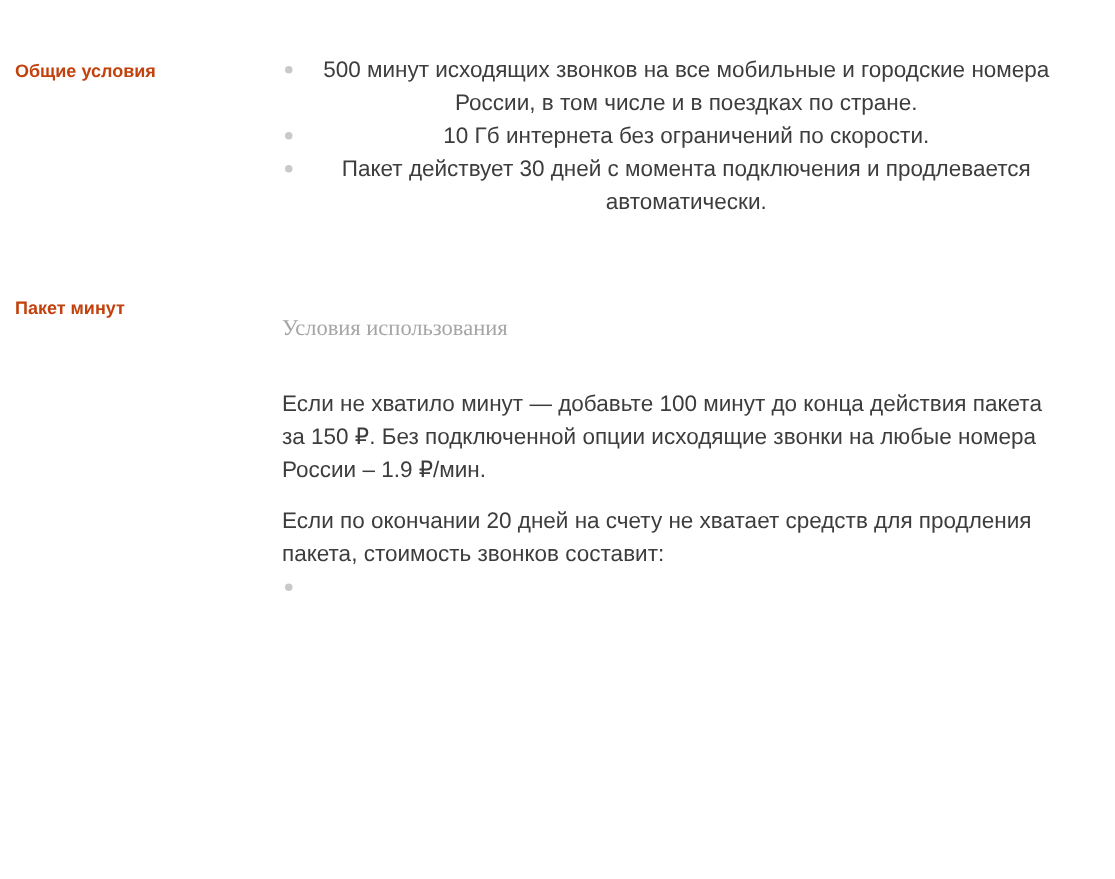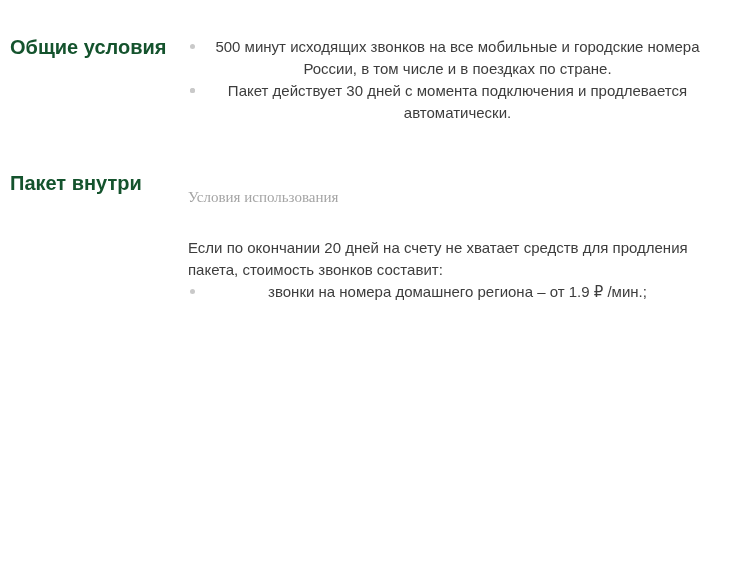--- a/index.html
+++ b/index.html
@@ -26,22 +26,22 @@
     display: flex;
     align-items: flex-start;
   }
   .row + .row {
     margin-top: 48px;
   }
   .label-col {
     width: 178px;
     flex: 0 0 178px;
     font-weight: 700;
-    color: #14532d;
-    font-size: 20px;
+    color: #c2410c;
+    font-size: 12px;
     line-height: 22px;
   }
   .content-col {
     width: 522px;
     flex: 0 0 522px;
   }
   p {
     margin: 0 0 12px 0;
   }
   p.tight {
@@ -80,40 +80,41 @@
   <section class="row">
     <div class="label-col">Общие условия</div>
     <div class="content-col">
       <ul class="bullets">
         <li>
           <span class="dot"></span>
           <span>500 минут исходящих звонков на все мобильные и городские номера России, в том числе и в поездках по стране.</span>
         </li>
         <li>
           <span class="dot"></span>
+          <span>10 Гб интернета без ограничений по скорости.</span>
         </li>
         <li>
           <span class="dot"></span>
           <span>Пакет действует 30 дней с момента подключения и продлевается автоматически.</span>
         </li>
       </ul>
     </div>
   </section>
 
   <section class="row">
-    <div class="label-col">Пакет внутри</div>
+    <div class="label-col">Пакет минут</div>
     <div class="content-col">
 
       <p class="subtitle">Условия использования</p>
 
+      <p>Если не хватило минут — добавьте 100 минут до конца действия пакета за 150&nbsp;₽. Без подключенной опции исходящие звонки на любые номера России&nbsp;–&nbsp;1.9&nbsp;₽/мин.</p>
 
       <p class="tight">Если по окончании 20 дней на счету не хватает средств для продления пакета, стоимость звонков составит:</p>
 
       <ul class="bullets">
         <li>
           <span class="dot"></span>
-          <span>звонки на номера домашнего региона – от 1.9&nbsp;₽&nbsp;/мин.;</span>
         </li>
       </ul>
     </div>
   </section>
 
 </div>
 
 </body></html>

